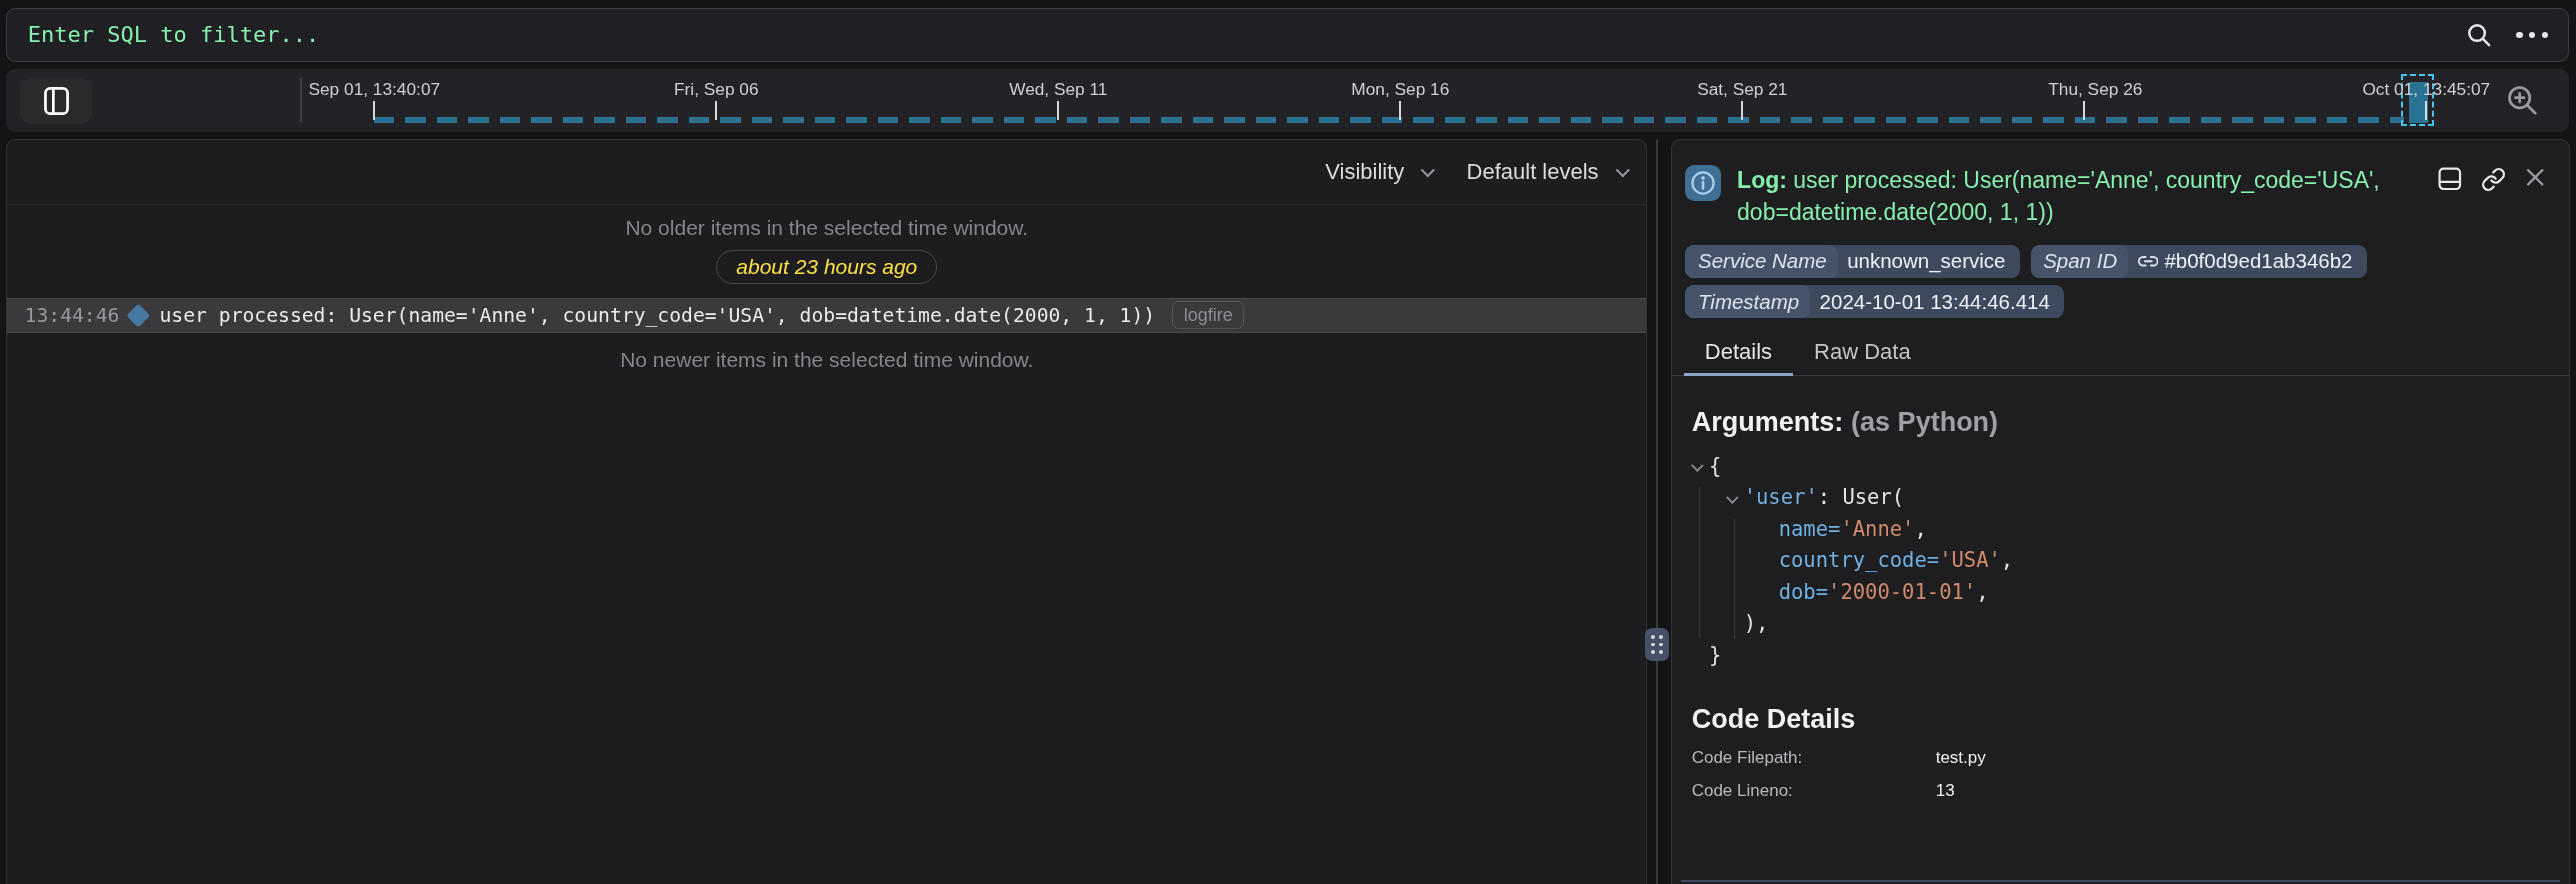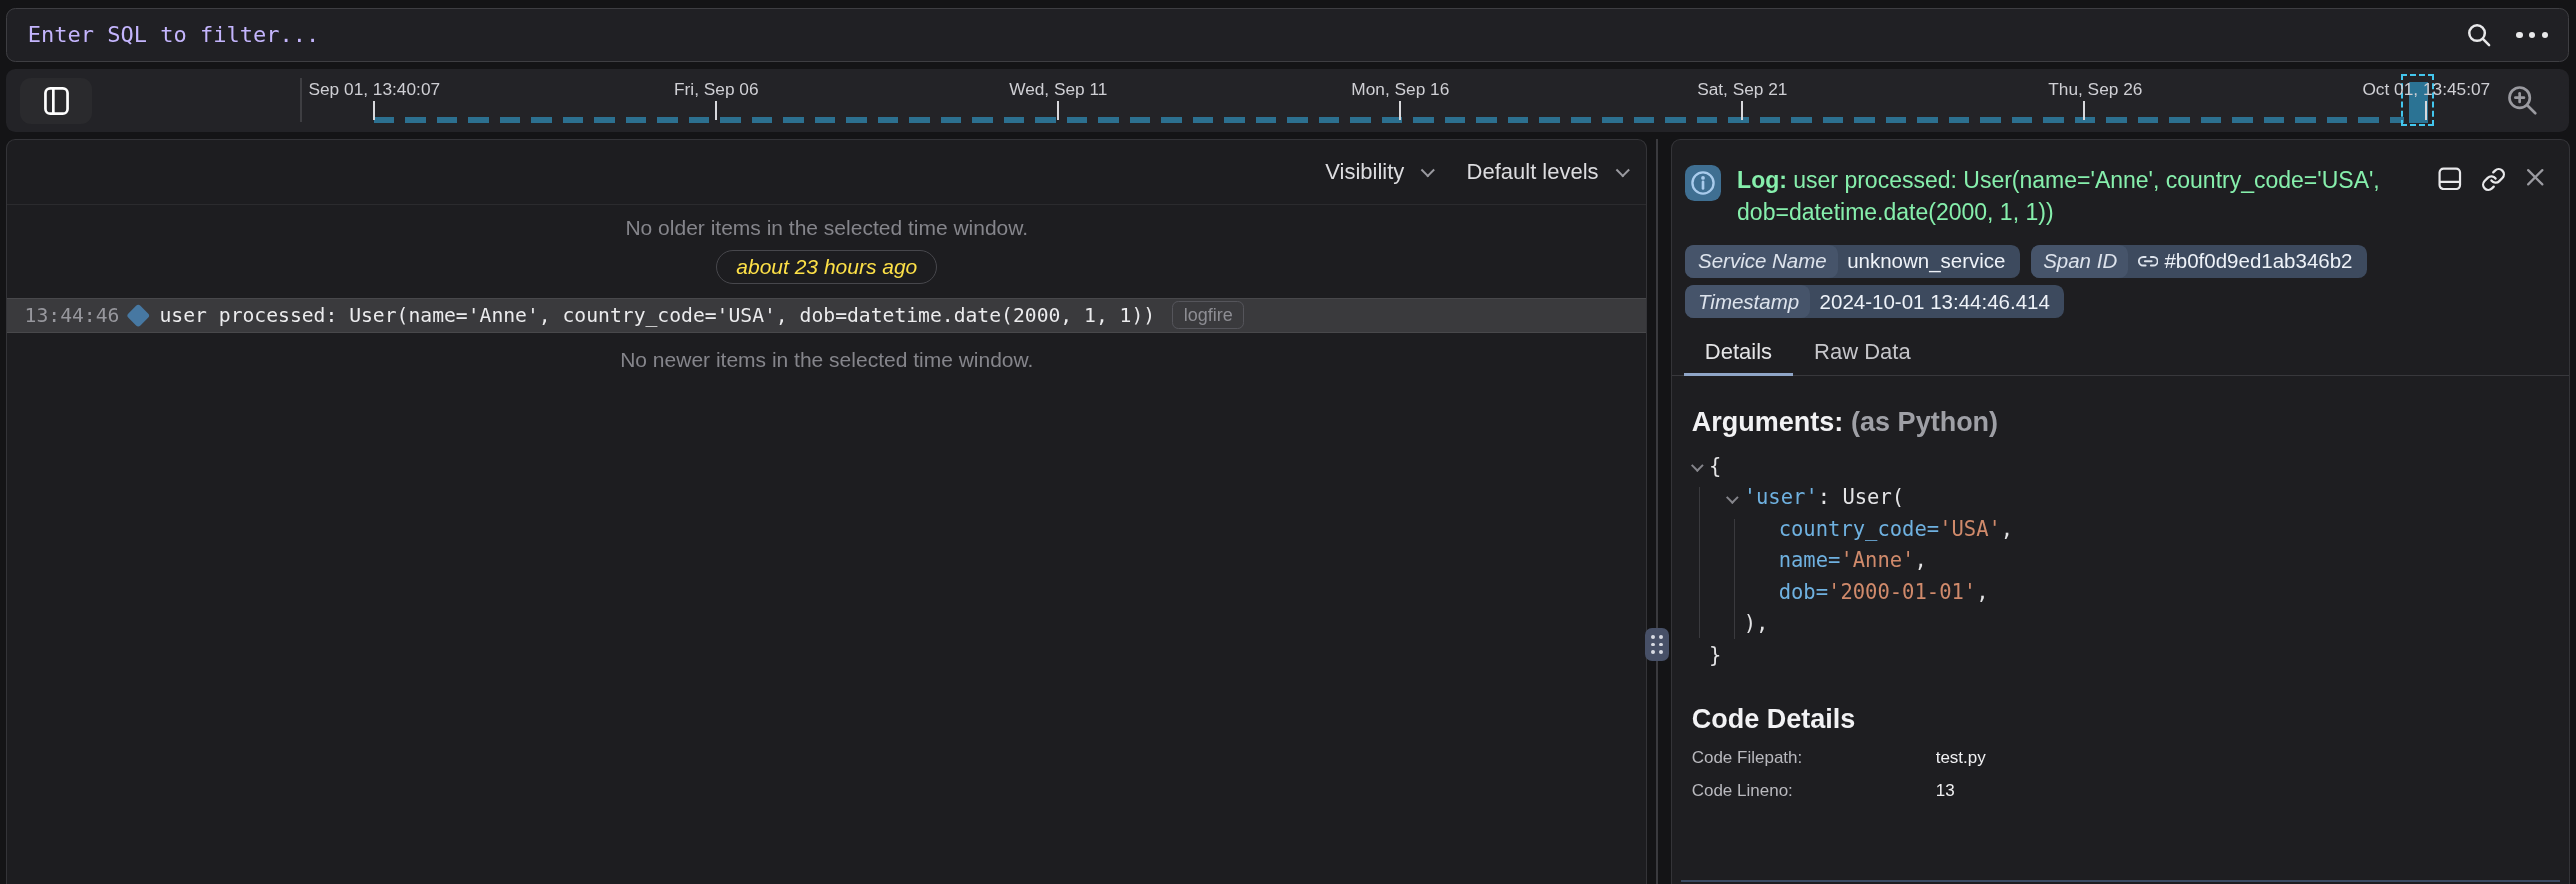--- a/index.html
+++ b/index.html
@@ -5,21 +5,21 @@
   * { margin:0; padding:0; box-sizing:border-box; }
   html,body { width:2576px; height:885px; background:#141416; overflow:hidden;
               font-family:"Liberation Sans", sans-serif; }
   .abs { position:absolute; }
   #app { position:relative; width:2576px; height:885px; }
 
   
   #sql-bar { left:6.3px; top:7.9px; width:2563px; height:54px; background:#202024;
              border:1.6px solid #3e3e42; border-radius:9.4px; display:flex; align-items:center;
              padding:0 20.5px; }
-  #sql-placeholder { font-family:"DejaVu Sans Mono", monospace; font-size:22px; color:#c4b5fd; flex:1; }
+  #sql-placeholder { font-family:"DejaVu Sans Mono", monospace; font-size:22px; color:#86efac; flex:1; }
   .topbar-icons { display:flex; align-items:center; gap:23.6px; }
   .dots { display:flex; gap:6.3px; }
   .dots i { width:6.3px; height:6.3px; border-radius:50%; background:#e8e8ea; display:block; }
 
   
   #timeline { left:6.3px; top:69px; width:2563px; height:63px; background:#232327; border-radius:9.4px; }
   #tl-toggle { left:14px; top:8.7px; width:72px; height:46px; background:#2a2a2d; border:none;
                border-radius:11px; display:flex; align-items:center; justify-content:center; cursor:pointer; }
   #tl-range { left:116px; top:0; height:63px; display:flex; align-items:center; gap:12.6px; cursor:pointer;margin-top:48px; }
   #tl-range .lbl { font-size:23.6px; color:#ececee; }
@@ -265,22 +265,22 @@
       <div class="h-big" id="args-heading">
         <span>Arguments:</span><span class="suffix">(as Python)</span>
       </div>
 
       <div id="code-tree">
         <div class="guide" style="left:7px; top:36px; height:151px;"></div>
         <div class="guide" style="left:42px; top:68px; height:120px;"></div>
         <div id="code-lines">
             <div class="code-line" style="padding-left: 17.3px;"><span class="code-chev" style="left: 1.6px;"></span><span class="tok-plain">{</span></div>
             <div class="code-line" style="padding-left: 52px;"><span class="code-chev" style="left: 36px;"></span><span class="tok-key">'user'</span><span class="tok-plain">: User(</span></div>
+            <div class="code-line" style="padding-left: 87px;"><span class="tok-key">name=</span><span class="tok-str">'Anne'</span><span class="tok-plain">,</span></div>
             <div class="code-line" style="padding-left: 87px;"><span class="tok-key">country_code=</span><span class="tok-str">'USA'</span><span class="tok-plain">,</span></div>
-            <div class="code-line" style="padding-left: 87px;"><span class="tok-key">name=</span><span class="tok-str">'Anne'</span><span class="tok-plain">,</span></div>
             <div class="code-line" style="padding-left: 87px;"><span class="tok-key">dob=</span><span class="tok-str">'2000-01-01'</span><span class="tok-plain">,</span></div>
             <div class="code-line" style="padding-left: 52px;"><span class="tok-plain">),</span></div>
             <div class="code-line" style="padding-left: 17.3px;"><span class="tok-plain">}</span></div>
           </div>
       </div>
 
       <div id="code-details">
         <div class="h-big">Code Details</div>
         <div id="detail-rows">
             <div class="detail-row">

